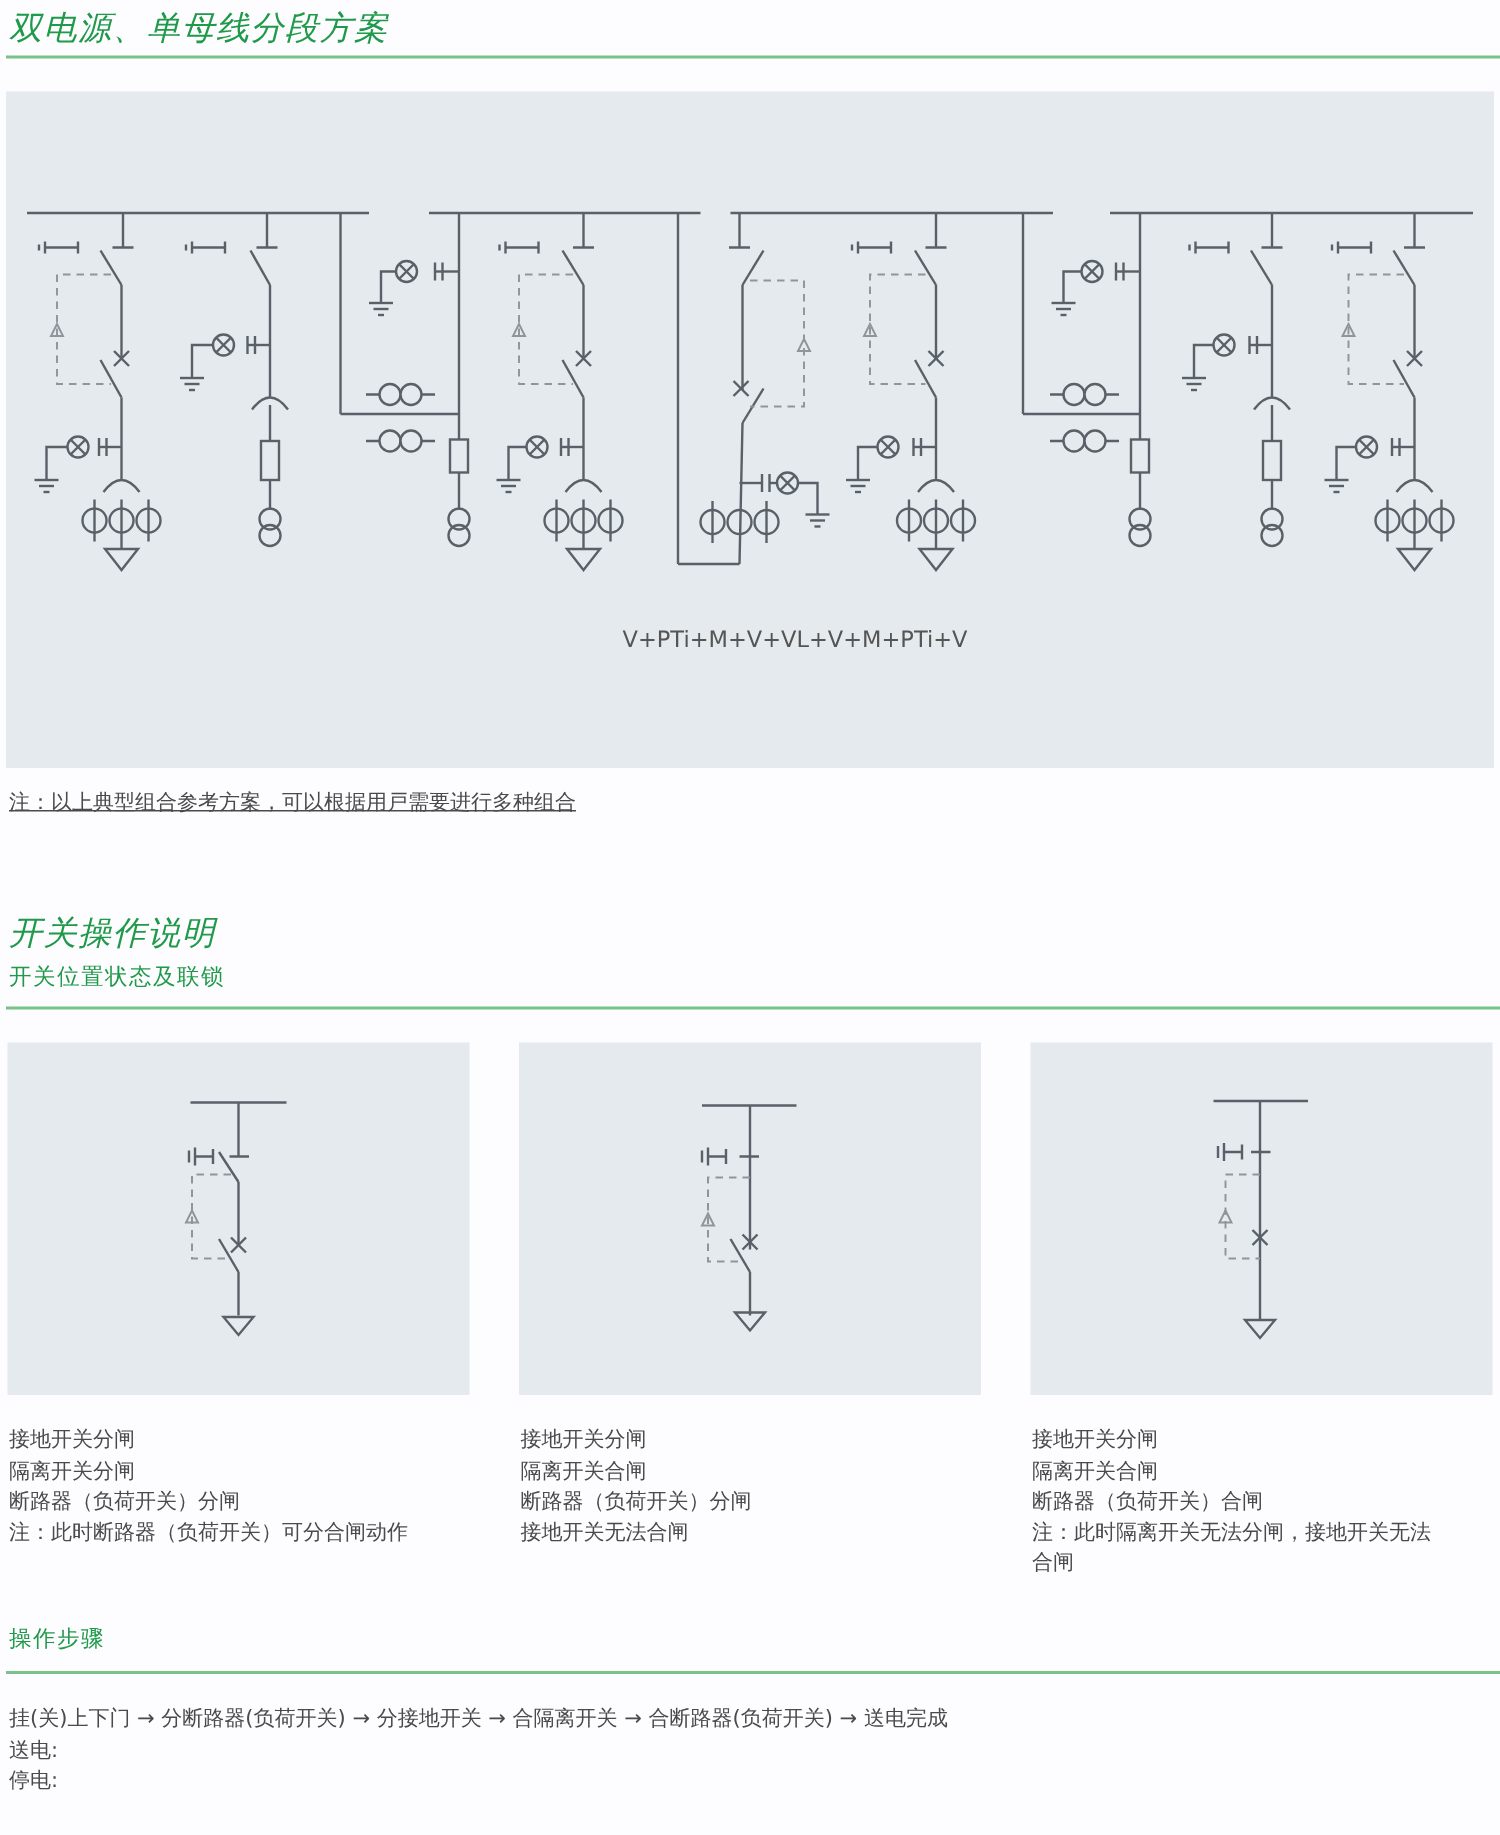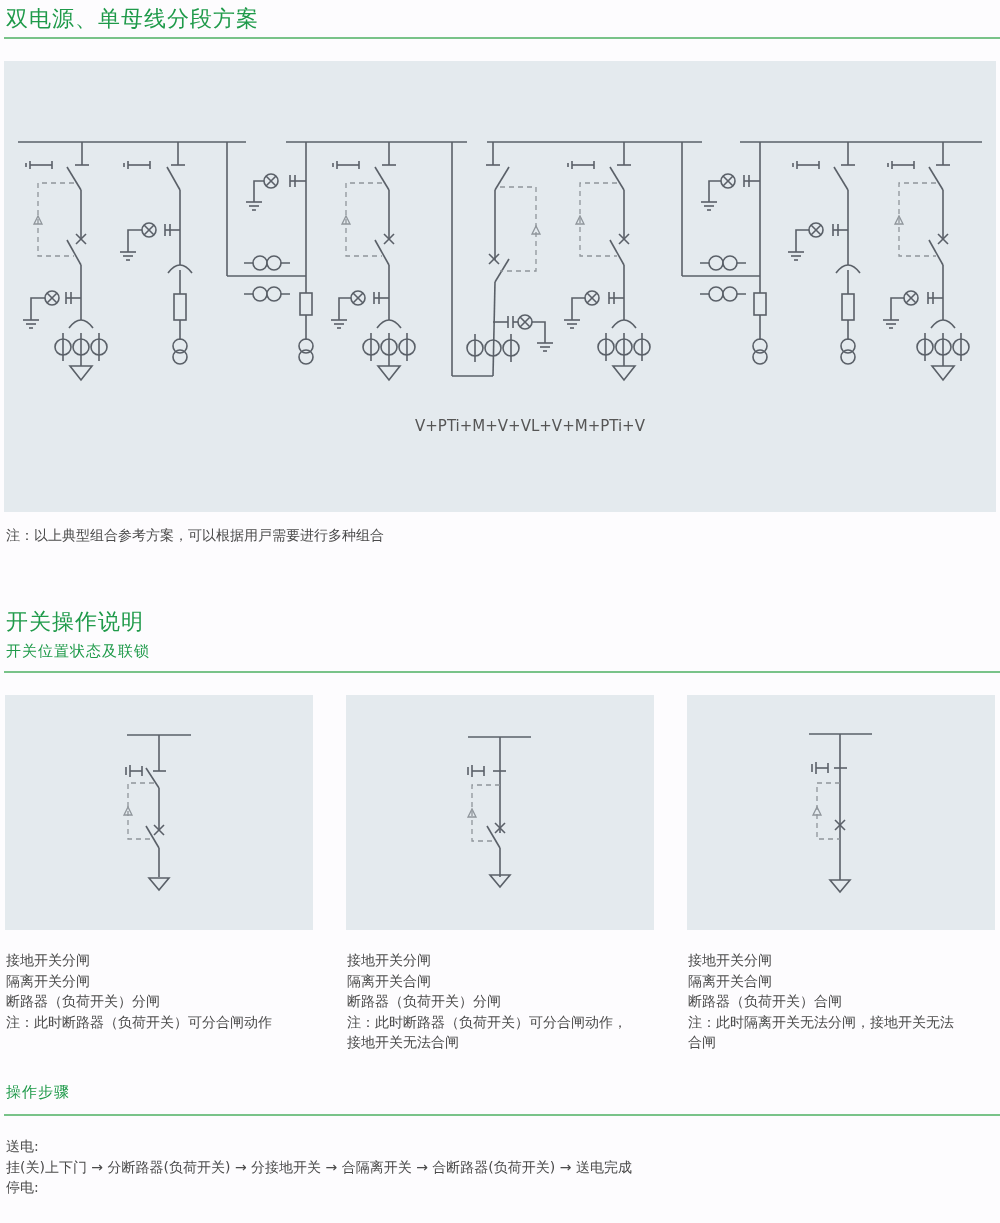--- a/index.html
+++ b/index.html
@@ -1,17 +1,17 @@
 <!DOCTYPE html>
 <html><head>
 <meta charset="utf-8">
 <style>
   html,body{margin:0;padding:0;background:#fdfcfe;}
   body{width:1000px;height:1223px;position:relative;overflow:hidden;font-family:"DejaVu Sans","Liberation Sans",sans-serif;color:#4a4a4a;}
-  .h1{position:absolute;left:6px;font-size:22px;color:#1f9a4a;letter-spacing:1px;}
+  .h1{position:absolute;left:6px;font-size:22px;color:#1f9a4a;letter-spacing:1px;font-style:italic;}
   .h2{position:absolute;left:6px;font-size:15px;color:#1f9a4a;letter-spacing:1px;}
   .rule{position:absolute;left:4px;right:0;height:2px;background:#79c389;}
   .panel{position:absolute;background:#e4eaee;}
   .txt{position:absolute;font-size:14px;line-height:20.5px;color:#4a4a4a;white-space:nowrap;}
   .txt div{white-space:nowrap;}
   svg{position:absolute;left:0;top:0;}
   .ln{stroke:#5a6068;stroke-width:1.6;fill:none;}
   .dash{stroke:#8f959b;stroke-width:1.3;fill:none;stroke-dasharray:5 4;}
   .combo{position:absolute;left:0;width:994px;text-align:center;font-size:15px;color:#555;padding-left:29px;}
 </style>
@@ -238,21 +238,21 @@
     <polyline class="ln" points="904,298 891,298 891,320"></polyline>
     <use href="#gnd" x="891" y="320"></use>
     <use href="#cable" x="943" y="320"></use>
     <use href="#ct3" x="943" y="347"></use>
     <line class="ln" x1="943" y1="333" x2="943" y2="366"></line>
     <use href="#tri" x="943" y="366"></use>
   </svg>
   <div class="combo" style="top:356px;">V+PTi+M+V+VL+V+M+PTi+V</div>
 </div>
 
-<div class="txt" style="left:6px;top:525px;">注：以上典型组合参考方案，可以根据用戸需要进行多种组合</div>
+<div class="txt" style="left:6px;top:525px;text-decoration:underline;">注：以上典型组合参考方案，可以根据用戸需要进行多种组合</div>
 
 <div class="h1" style="top:607px;">开关操作说明</div>
 <div class="h2" style="top:642px;">开关位置状态及联锁</div>
 <div class="rule" style="top:671px;"></div>
 
 <div class="panel" style="left:5px;top:695px;width:308px;height:235px;">
   <svg width="308" height="235" viewBox="5 695 308 235">
     <line class="ln" x1="127" y1="735" x2="191" y2="735"></line>
     <line class="ln" x1="159" y1="735" x2="159" y2="771"></line>
     <line class="ln" x1="153" y1="771" x2="166" y2="771"></line>
@@ -311,31 +311,30 @@
 <div class="txt" style="left:6px;top:950px;">
   <div>接地开关分闸</div>
   <div>隔离开关分闸</div>
   <div>断路器（负荷开关）分闸</div>
   <div>注：此时断路器（负荷开关）可分合闸动作</div>
 </div>
 <div class="txt" style="left:347px;top:950px;">
   <div>接地开关分闸</div>
   <div>隔离开关合闸</div>
   <div>断路器（负荷开关）分闸</div>
-  <div>注：此时断路器（负荷开关）可分合闸动作，</div>
   <div>接地开关无法合闸</div>
 </div>
 <div class="txt" style="left:688px;top:950px;">
   <div>接地开关分闸</div>
   <div>隔离开关合闸</div>
   <div>断路器（负荷开关）合闸</div>
   <div>注：此时隔离开关无法分闸，接地开关无法</div>
   <div>合闸</div>
 </div>
 
 <div class="h2" style="top:1083px;text-align:right;">操作步骤</div>
 <div class="rule" style="top:1114px;"></div>
 
 <div class="txt" style="left:6px;top:1136px;">
+  <div>挂(关)上下门 → 分断路器(负荷开关) → 分接地开关 → 合隔离开关 → 合断路器(负荷开关) → 送电完成</div>
   <div>送电:</div>
-  <div>挂(关)上下门 → 分断路器(负荷开关) → 分接地开关 → 合隔离开关 → 合断路器(负荷开关) → 送电完成</div>
   <div>停电:</div>
 </div>
 
 </body></html>

